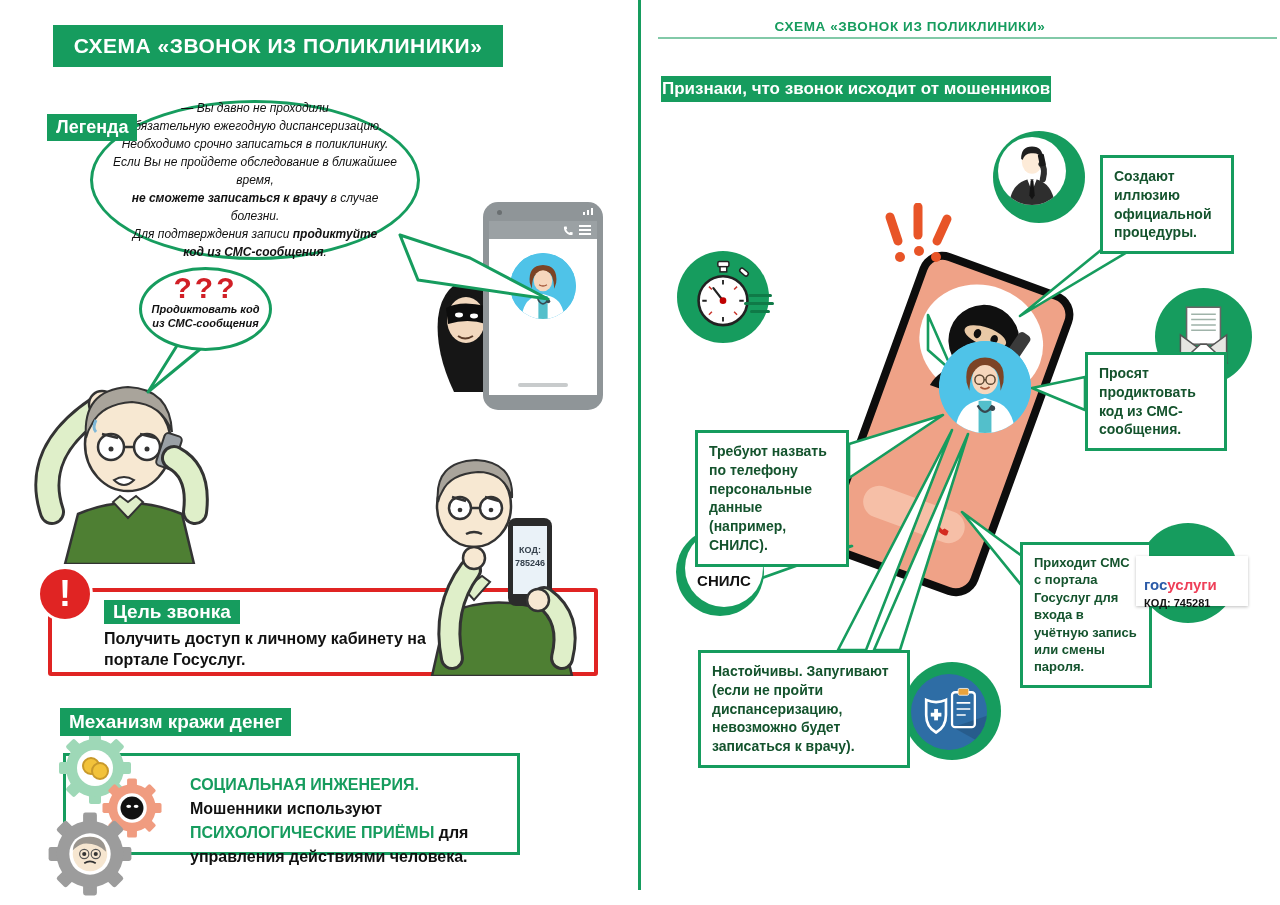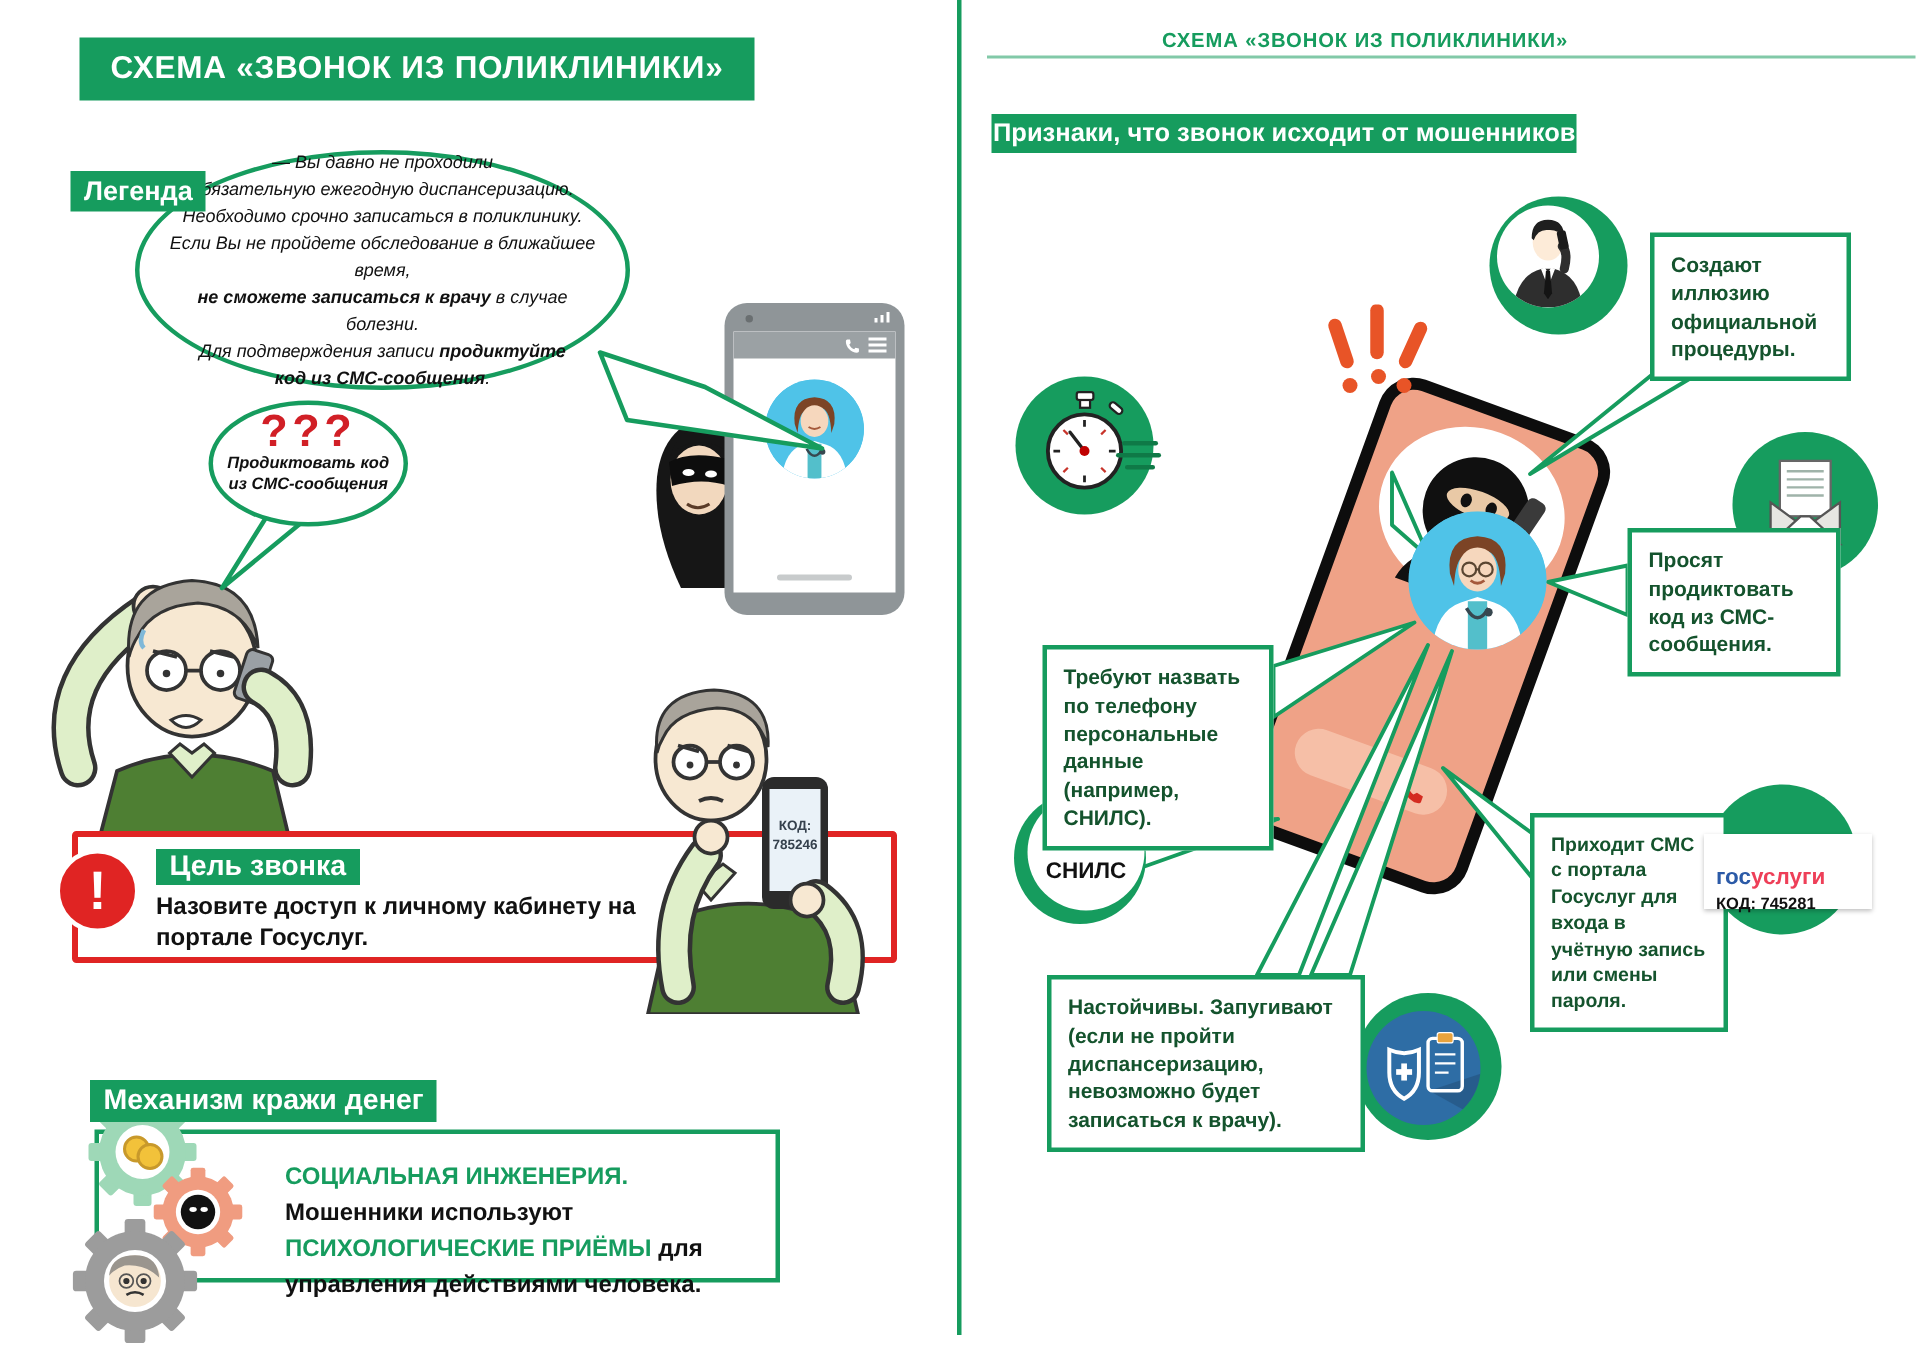--- a/index.html
+++ b/index.html
@@ -45,26 +45,26 @@
   .p1avatar{position:absolute;left:50%;top:32px;transform:translateX(-50%);width:66px;height:66px;
             border-radius:50%;background:var(--avatar-blue);overflow:hidden;}
   .homebar{position:absolute;left:50%;bottom:8px;transform:translateX(-50%);width:50px;height:4px;
            background:#C8CBCC;border-radius:2px;}
   .camdot{position:absolute;left:14px;top:8px;width:5px;height:5px;border-radius:50%;background:#6A6F71;}
   .sig{position:absolute;right:10px;top:6px;display:flex;align-items:flex-end;gap:1.5px;}
   .sig i{display:block;width:2.5px;background:#fff;}
   .goalcirc{left:37px;top:566px;width:56px;height:56px;border-radius:50%;background:var(--red);
             border:3px solid #fff;color:#fff;font-weight:800;font-size:36px;display:flex;
             align-items:center;justify-content:center;z-index:4;}
-  .goalbox{left:48px;top:554px;width:550px;height:88px;border:4px solid var(--red);
+  .goalbox{left:48px;top:588px;width:550px;height:88px;border:4px solid var(--red);
            background:#fff;border-radius:3px;z-index:2;}
   .goallabel{display:inline-block;margin:8px 0 0 52px;background:var(--green);color:#fff;
              font-weight:bold;font-size:19px;padding:1px 9px;}
   .goaltext{margin:5px 0 0 52px;width:340px;font-weight:bold;font-size:16px;line-height:1.3;}
-  .mechlabel{left:60px;top:708px;font-size:19px;padding:3px 9px;z-index:5;margin-top:12px;}
+  .mechlabel{left:60px;top:708px;font-size:19px;padding:3px 9px;z-index:5;}
   .mechbox{left:63px;top:753px;width:457px;height:102px;border:3px solid var(--green);
            background:#fff;z-index:2;}
   .mechtext{margin:17px 16px 0 124px;font-weight:bold;font-size:16px;line-height:1.5;}
   .gr{color:var(--green);}
   .divider{left:638px;top:0;width:3px;height:890px;background:var(--green);z-index:6;}
   
   .rtitle{left:640px;top:19px;width:540px;text-align:center;color:var(--green);
           font-weight:bold;font-size:13.5px;letter-spacing:.6px;z-index:5;}
   .rrule{left:658px;top:37px;width:619px;height:2px;background:#82C9A8;z-index:5;}
   .signs{left:661px;top:76px;font-size:17px;padding:3px 1px;z-index:5;}
@@ -215,21 +215,21 @@
           <circle cx="58" cy="73" r="3" fill="#37474F"></circle>
         </svg>
       </div>
       <div class="homebar"></div>
     </div>
   </div>
 
   <div class="abs goalcirc">!</div>
   <div class="abs goalbox">
     <span class="goallabel">Цель звонка</span>
-    <div class="goaltext">Назовите доступ к личному кабинету на портале Госуслуг.</div>
+    <div class="goaltext">Получить доступ к личному кабинету на портале Госуслуг.</div>
   </div>
 
   <svg class="abs man2" viewBox="0 0 180 218">
     <ellipse cx="62" cy="48" rx="37" ry="41" fill="#F7E8D2" stroke="#333" stroke-width="2.5"></ellipse>
     <path d="M26 44 Q22 4 64 2 Q102 4 100 40 Q92 14 66 14 Q38 16 30 34 Q27 39 26 44 Z" fill="#A9A49B" stroke="#333" stroke-width="2"></path>
     <circle cx="48" cy="50" r="11" fill="#fff" stroke="#333" stroke-width="2.5"></circle>
     <circle cx="79" cy="50" r="11" fill="#fff" stroke="#333" stroke-width="2.5"></circle>
     <path d="M59 50 L68 50" stroke="#333" stroke-width="2.5"></path>
     <path d="M40 39 L54 43 M87 43 L73 39" stroke="#333" stroke-width="2.5"></path>
     <circle cx="48" cy="52" r="2.3" fill="#333"></circle>

